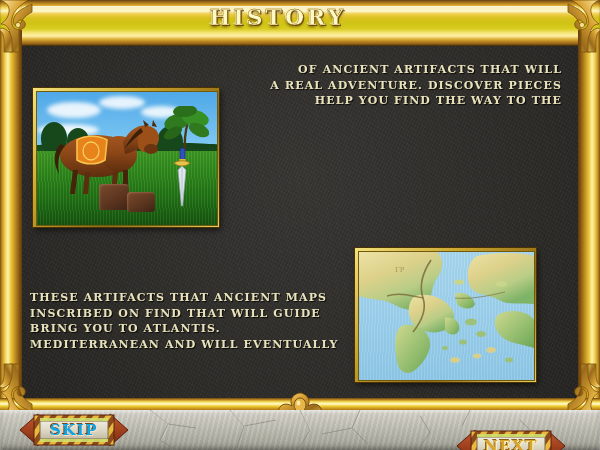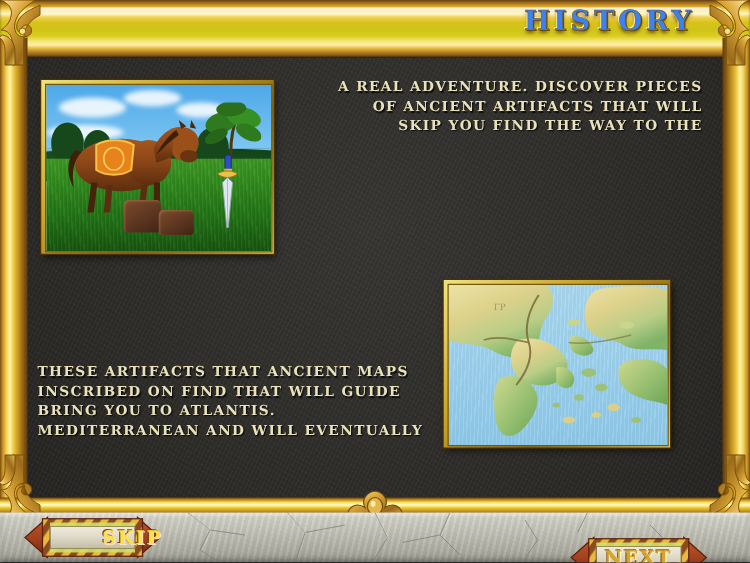--- a/index.html
+++ b/index.html
@@ -85,26 +85,26 @@
     position: absolute;
     left: 272px; top: 392px;
     width: 56px; height: 26px;
     pointer-events: none;
   }
 
   
   .title {
     position: absolute;
     left: 0; top: 4px; width: 556px;
-    text-align: right;
+    text-align: center;
     font-family: "DejaVu Serif", serif;
     font-size: 22px;
     font-weight: bold;
     letter-spacing: 3px;
-    color: #3b82f6;
+    color: #fef9c3;
     text-shadow:
       1px 1px 0 #6d4a08,
      -1px -1px 0 #fff4b0,
       0 2px 3px rgba(80,50,0,0.75);
     -webkit-text-stroke: 0.4px #7a5406;
   }
 
   
   .para {
     position: absolute;
@@ -119,20 +119,21 @@
   .para-top   { left: 250px; top: 62px; width: 312px; text-align: right; }
   .para-bottom{ left: 30px;  top: 290px; width: 300px; text-align: left; }
   .para div { white-space: nowrap; }
 
   
   .pic-frame {
     position: absolute;
     padding: 3px;
     background: linear-gradient(135deg, #f3e27a 0%, #c9a32c 35%, #8e6a14 65%, #e4cf5c 100%);
     box-shadow: 0 0 0 1px #4a3205, 2px 3px 6px rgba(0,0,0,0.6);
+    margin-top: 24px;
   }
   .pic-inner {
     position: relative;
     width: 100%; height: 100%;
     overflow: hidden;
     border: 1px solid #6f5a10;
   }
   .pic-horse { left: 33px; top: 64px; width: 180px; height: 133px; }
   .pic-map   { left: 355px; top: 224px; width: 175px; height: 128px; }
 
@@ -211,23 +212,22 @@
     position: absolute;
     left: 0; top: 11px; width: 112px;
     text-align: center;
     font-family: "DejaVu Serif", serif;
     font-size: 15px;
     font-weight: bold;
     letter-spacing: 1.5px;
     pointer-events: none;
   }
   .lbl-skip {
-    color: #fde047;
+    color: #0ea5e9;
     text-shadow: 1px 1px 0 #f6e2c0, -1px -1px 0 #7d4416;
-    text-align: right;
   }
   .lbl-next {
     color: #d8a52a;
     text-shadow: 1px 1px 0 #fdf2bf, -1px -1px 0 #8b5d10;
   }
 </style>
 </head>
 <body>
 
 <div id="screen">
@@ -294,23 +294,23 @@
   <div class="center-boss">
     <svg width="56" height="26" viewBox="0 0 56 26">
       <path d="M6,22 C6,12 14,10 20,14 C16,6 24,1 28,1 C32,1 40,6 36,14
                C42,10 50,12 50,22 C44,20 40,22 36,24 L20,24 C16,22 12,20 6,22 Z" fill="url(#gOrn)" stroke="#6d4a08" stroke-width="0.9"></path>
       <ellipse cx="28" cy="13" rx="6" ry="7" fill="#e6b64a" stroke="#6d4a08" stroke-width="0.9"></ellipse>
       <ellipse cx="26.5" cy="11" rx="2" ry="2.5" fill="#ffeaa8"></ellipse>
     </svg>
   </div>
 
   <div class="para para-top">
+    <div>OF ANCIENT ARTIFACTS THAT WILL</div>
     <div>A REAL ADVENTURE. DISCOVER PIECES</div>
-    <div>OF ANCIENT ARTIFACTS THAT WILL</div>
-    <div>SKIP YOU FIND THE WAY TO THE</div>
+    <div>HELP YOU FIND THE WAY TO THE</div>
   </div>
 
   <div class="para para-bottom">
     <div>THESE ARTIFACTS THAT ANCIENT MAPS</div>
     <div>INSCRIBED ON FIND THAT WILL GUIDE</div>
     <div>BRING YOU TO ATLANTIS.</div>
     <div>MEDITERRANEAN AND WILL EVENTUALLY</div>
   </div>
 
   <div class="pic-frame pic-horse">

